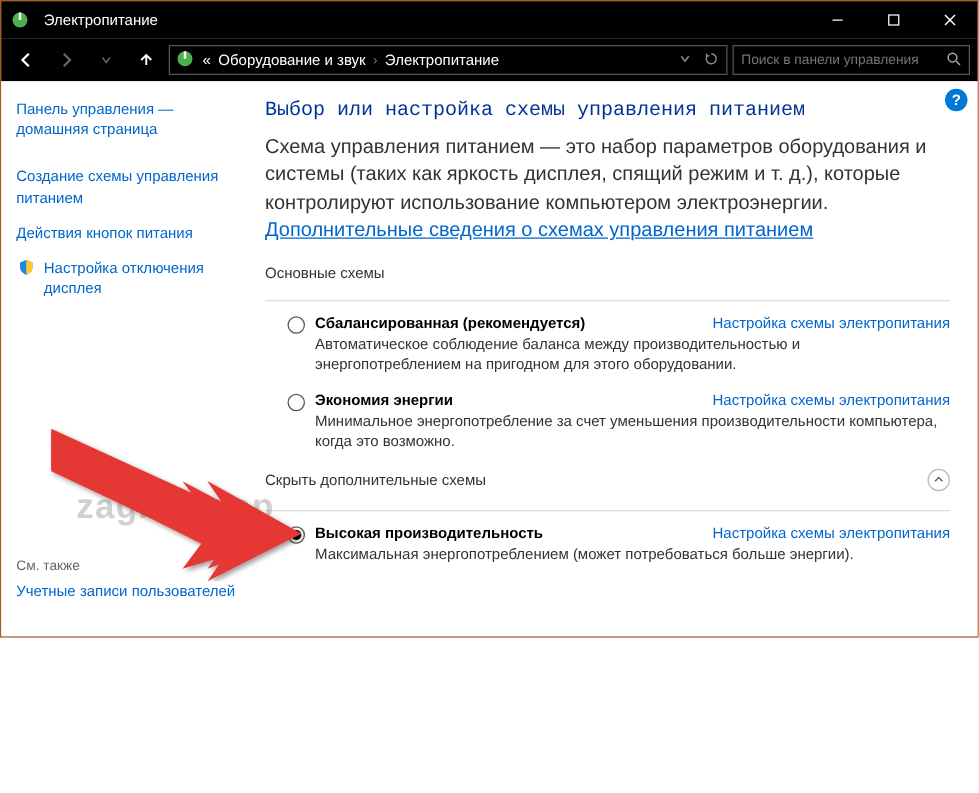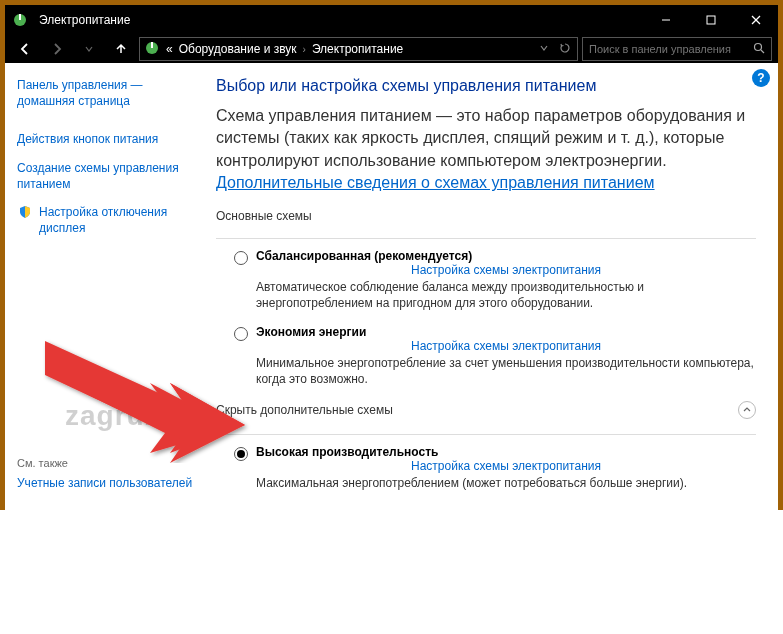--- a/index.html
+++ b/index.html
@@ -1,17 +1,17 @@
 <!DOCTYPE html>
 <html><head>
 <meta charset="utf-8">
 <style>
   * { box-sizing: border-box; margin: 0; padding: 0; }
   body { font-family: "Segoe UI", Tahoma, sans-serif; font-size: 12px; color: #000; background: #fff; width: 783px; height: 634px; overflow: hidden; position: relative; }
-  .window { width: 783px; height: 510px; border: 5px solid #a16207; background: #f0abfc; display: flex; flex-direction: column; }
+  .window { width: 783px; height: 510px; border: 1px solid #a16207; background: #f0abfc; display: flex; flex-direction: column; }
   .titlebar { height: 30px; background: #000; color: #fff; display: flex; align-items: center; }
   .titlebar .icon-area { width: 30px; display: flex; align-items: center; justify-content: center; }
   .titlebar .title { flex: 1; font-size: 12px; padding-left: 4px; }
   .titlebar .winbtn { width: 45px; height: 30px; display: flex; align-items: center; justify-content: center; color: #fff; }
   .addrbar { height: 34px; background: #000; display: flex; align-items: center; padding: 0 6px; gap: 4px; }
   .navbtn { width: 28px; height: 28px; display: flex; align-items: center; justify-content: center; color: #fff; }
   .navbtn.disabled { color: #666; }
   .addrbox { flex: 1; height: 24px; border: 1px solid #555; background: #000; display: flex; align-items: center; padding: 0 4px; color: #fff; font-size: 12px; gap: 6px; }
   .addrbox .crumb { color: #fff; }
   .addrbox .sep { color: #888; font-size: 10px; }
@@ -22,31 +22,31 @@
   .searchbox .sicon { color: #aaa; }
   .content { flex: 1; display: flex; position: relative; background: #fff; }
   .sidebar { width: 205px; padding: 14px 12px; font-size: 12px; }
   .sidelink { color: #0066cc; margin-bottom: 12px; cursor: pointer; line-height: 1.35; display: flex; gap: 6px; }
   .sidelink .txt { flex: 1; }
   .sideicon { width: 16px; height: 16px; flex-shrink: 0; display: flex; align-items: center; justify-content: center; }
   .seealso { position: absolute; bottom: 28px; left: 12px; width: 180px; }
   .seealso .hdr { color: #666; font-size: 11px; margin-bottom: 6px; }
   .main { flex: 1; padding: 14px 22px 14px 6px; position: relative; }
   .helpbtn { position: absolute; top: 6px; right: 8px; width: 18px; height: 18px; border-radius: 50%; background: #0078d7; color: #fff; display: flex; align-items: center; justify-content: center; font-size: 12px; font-weight: bold; }
-  .main h1 { color: #003399; font-size: 16px; font-weight: normal; margin-bottom: 10px; }
+  .main h1 { color: #003399; font-size: 16px; font-weight: normal; margin-bottom: 10px; font-family: Liberation Mono, monospace; }
   .main .intro { font-size: 16px; color: #333; line-height: 1.4; margin-bottom: 14px; }
   .main .intro a { color: #0066cc; text-decoration: underline; }
   .section-hdr { font-size: 12px; color: #333; border-bottom: 1px solid #ddd; padding-bottom: 15px; margin-bottom: 10px; display: flex; align-items: center; }
   .section-hdr .lbl { flex: 1; }
   .section-hdr .collapse { width: 18px; height: 18px; border: 1px solid #bbb; border-radius: 50%; display: flex; align-items: center; justify-content: center; color: #666; font-size: 10px; }
   .plan { display: flex; gap: 8px; margin-bottom: 14px; padding-left: 18px; }
   .plan .radio { width: 14px; height: 14px; border: 1px solid #555; border-radius: 50%; flex-shrink: 0; margin-top: 2px; position: relative; }
   .plan .radio.checked::after { content: ""; position: absolute; top: 2px; left: 2px; width: 8px; height: 8px; background: #000; border-radius: 50%; }
   .plan .body { flex: 1; }
-  .plan .row1 { display: flex; flex-direction: column; }
+  .plan .row1 { display: flex; }
   .plan .name { font-weight: bold; font-size: 12px; flex: 1; }
   .plan .cfg { color: #0066cc; font-size: 12px; cursor: pointer; text-align: center; }
   .plan .desc { font-size: 12px; color: #333; margin-top: 2px; line-height: 1.35; }
   .watermark { position: absolute; left: 60px; bottom: 88px; font-size: 28px; font-weight: 900; color: rgba(120,120,120,0.35); letter-spacing: 1px; font-family: Arial, sans-serif; }
   .arrow-overlay { position: absolute; left: 30px; top: 270px; pointer-events: none; }
 </style>
 </head>
 <body>
 
 <div class="window">
@@ -124,24 +124,24 @@
     </div>
   </div>
 
   <div class="content">
     <div class="sidebar">
       <div class="sidelink">
         <span class="txt">Панель управления — домашняя страница</span>
       </div>
       <div style="height:10px"></div>
       <div class="sidelink">
+        <span class="txt">Создание схемы управления питанием</span>
+      </div>
+      <div class="sidelink">
         <span class="txt">Действия кнопок питания</span>
-      </div>
-      <div class="sidelink">
-        <span class="txt">Создание схемы управления питанием</span>
       </div>
       <div class="sidelink">
         <span class="sideicon">
             <svg width="14" height="14" viewBox="0 0 14 14">
               <path d="M7 1 L12 3 v4 c0 3 -3 5 -5 6 c-2 -1 -5 -3 -5 -6 V3 z" fill="#1e88e5"></path>
               <path d="M7 1 L12 3 v4 c0 3 -3 5 -5 6 z" fill="#ffca28"></path>
             </svg>
           </span>
         <span class="txt">Настройка отключения дисплея</span>
       </div>

